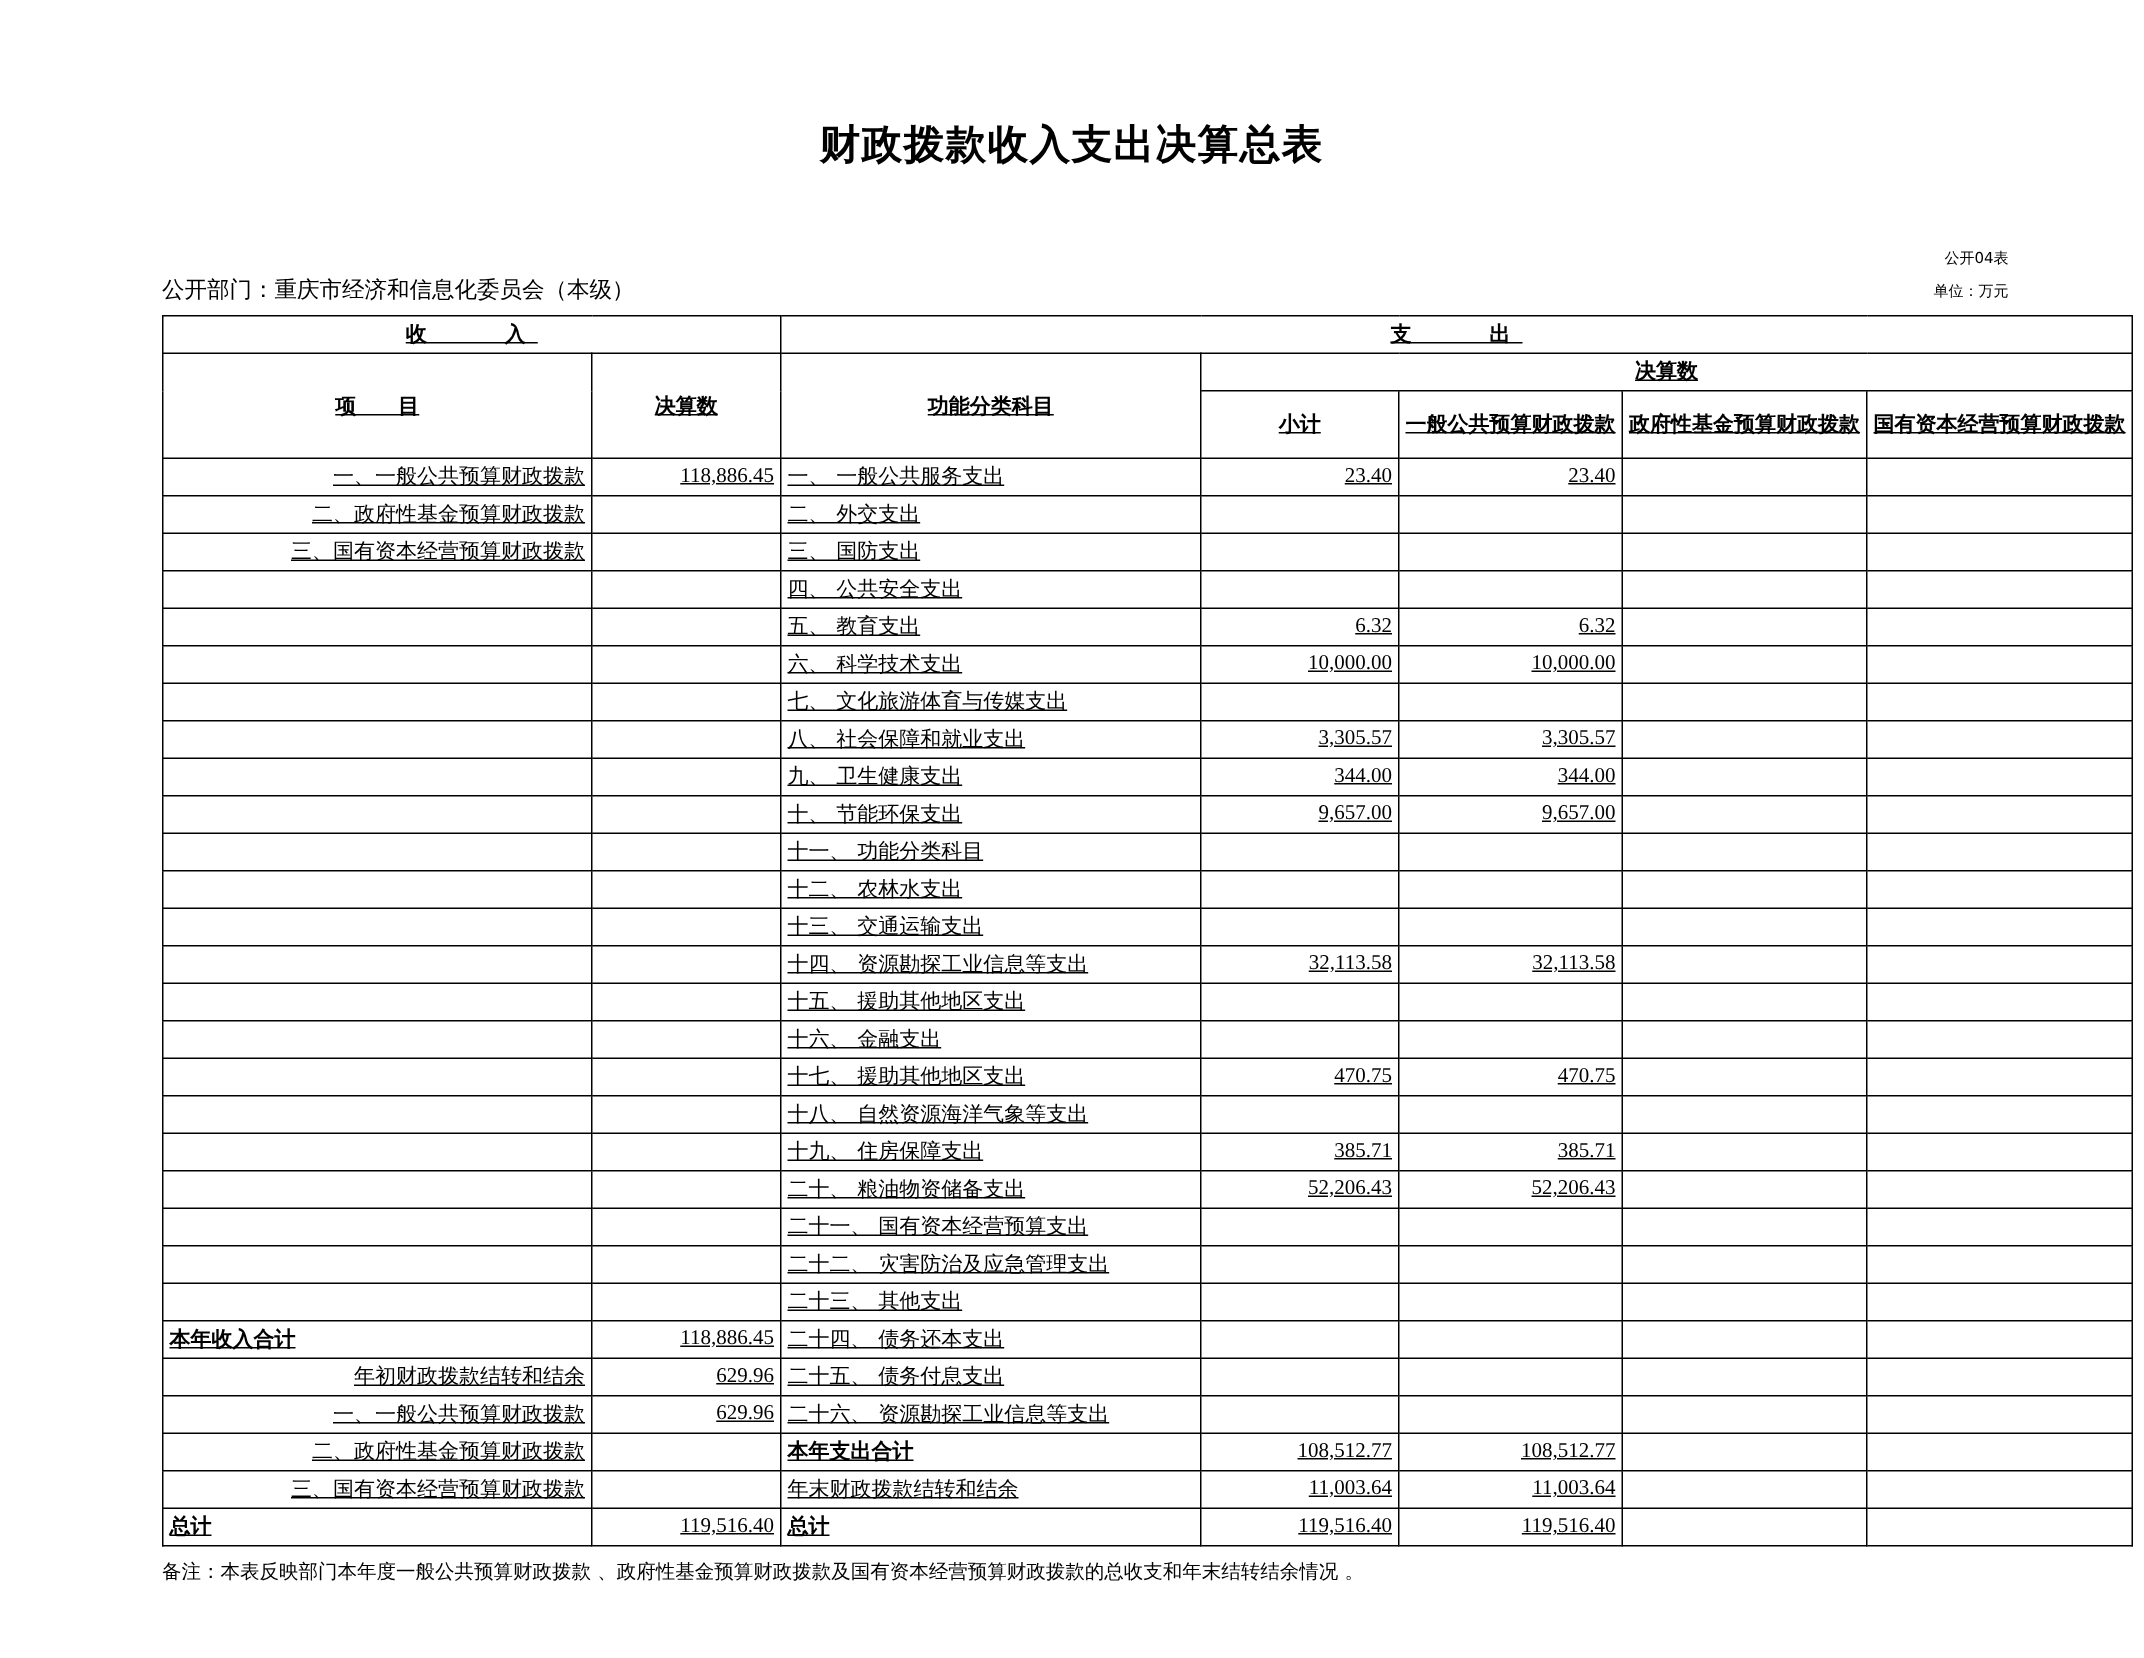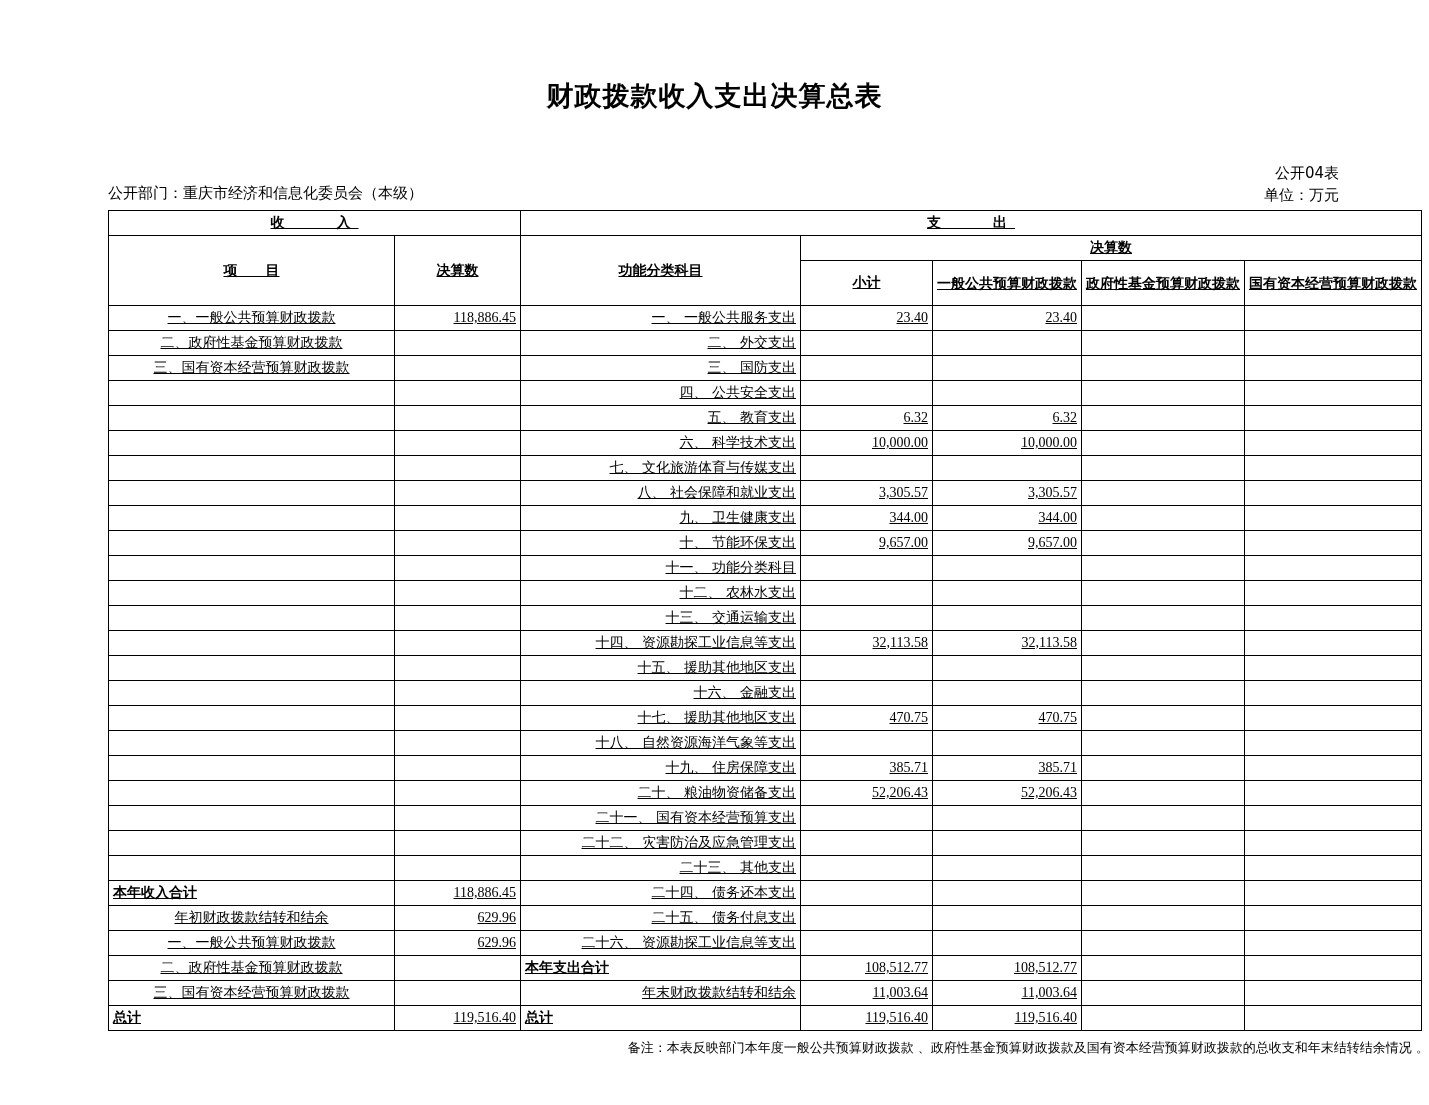--- a/index.html
+++ b/index.html
@@ -38,21 +38,21 @@
     left: 108px;
     top: 22px;
     font-size: 15px;
     font-family: "DejaVu Sans", "Liberation Sans", sans-serif;
   }
   .meta-right {
     position: absolute;
     right: 90px;
     top: 0px;
     text-align: right;
-    font-size: 15px;
+    font-size: 10px;
     font-family: "DejaVu Sans", "Liberation Sans", sans-serif;
     line-height: 22px;
   }
   table.main {
     border-collapse: collapse;
     margin-left: 108px;
     margin-top: 4px;
     table-layout: fixed;
     font-family: "DejaVu Sans", "Liberation Sans", sans-serif;
     text-decoration: underline;
@@ -89,36 +89,35 @@
   .spaced {
     letter-spacing: 8px;
   }
   .num {
     text-align: right;
     font-family: "Liberation Serif", "DejaVu Serif", serif;
     font-size: 14px;
     padding-right: 8px;
   }
   .txt {
-    text-align: center;
+    text-align: right;
     padding-left: 6px;
   }
   .txt-indent {
-    text-align: right;
+    text-align: left;
     padding-left: 6px;
   }
   .ctr-bold {
     font-weight: bold;
   }
   .note {
     margin-left: 108px;
     margin-top: 8px;
     font-size: 13px;
     font-family: "DejaVu Sans", "Liberation Sans", sans-serif;
-    text-align: right;
   }
   .h2row td { height: 26px; }
 </style>
 </head>
 <body>
 
 <div class="page">
 
   <div class="title">财政拨款收入支出决算总表</div>
 

